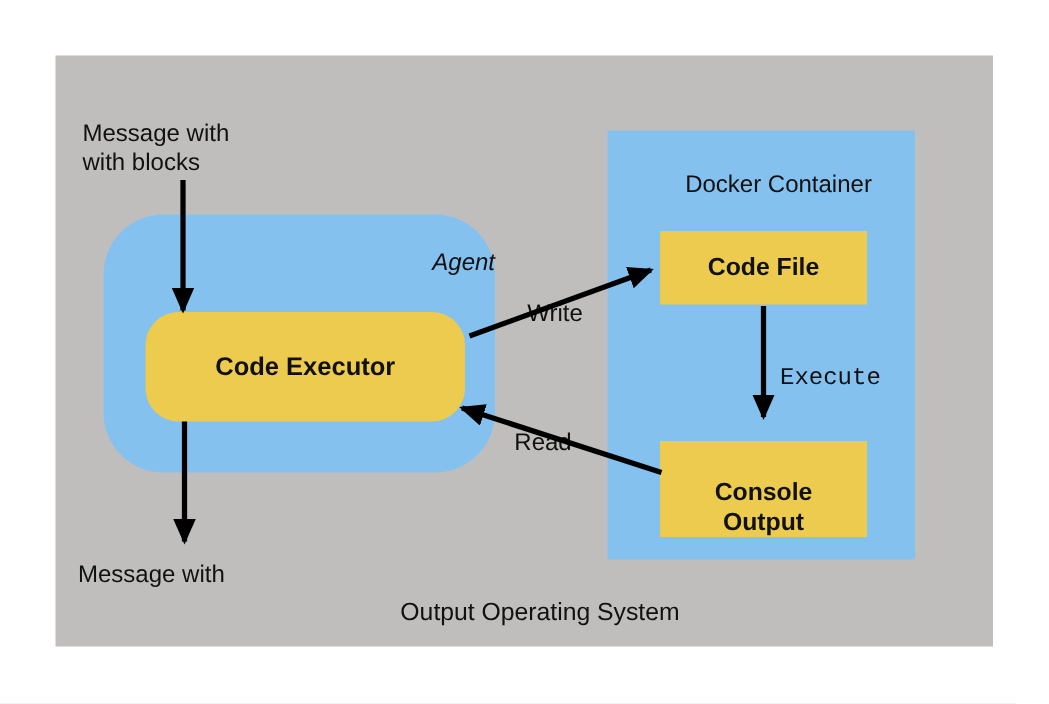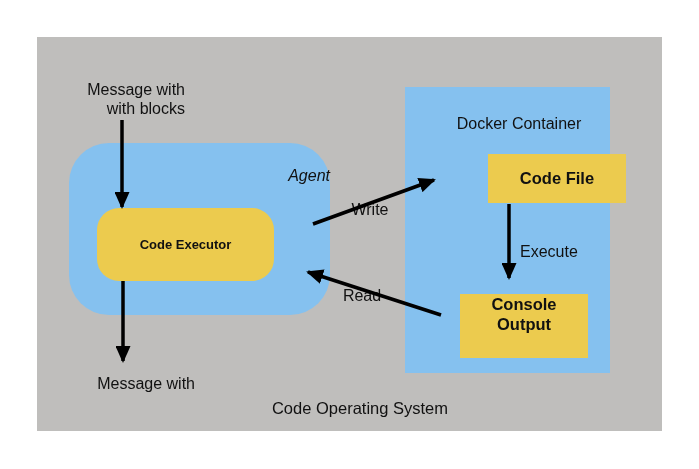--- a/index.html
+++ b/index.html
@@ -33,27 +33,27 @@
     left: 69px; top: 167px;
     width: 261px;
     text-align: right;
     font-size: 16px;
     color: var(--text, #111111);
     font-style: italic;
   }
   .code-executor {
     position: absolute;
     left: 97px; top: 208px;
-    width: 177px; height: 73px;
+    width: 213px; height: 73px;
     background: var(--node-fill, #eccb4e);
     border-radius: 22px;
     display: flex;
     align-items: center;
     justify-content: center;
-    font-size: 13px;
+    font-size: 17px;
     font-weight: bold;
     color: var(--text, #111111);
   }
   .docker-box {
     position: absolute;
     left: 405px; top: 87px;
     width: 205px; height: 286px;
     background: var(--container-fill, #85c1ef);
   }
   .docker-label {
@@ -68,54 +68,52 @@
     position: absolute;
     left: 440px; top: 154px;
     width: 138px; height: 49px;
     background: var(--node-fill, #eccb4e);
     display: flex;
     align-items: center;
     justify-content: center;
     font-size: 16.5px;
     font-weight: bold;
     color: var(--text, #111111);
-    margin-left: 48px;
   }
   .console-output {
     position: absolute;
     left: 440px; top: 294px;
-    width: 128px; height: 64px;
+    width: 138px; height: 64px;
     background: var(--node-fill, #eccb4e);
     display: flex;
-    align-items: flex-start;
+    align-items: flex-end;
     justify-content: center;
     text-align: center;
     font-size: 16.5px;
     font-weight: bold;
     line-height: 20px;
     color: var(--text, #111111);
-    margin-left: 20px;
   }
   .console-output span { display: inline-block; width: 90px; }
   .msg-label {
     position: absolute;
-    text-align: right;
+    text-align: left;
     font-size: 16px;
     line-height: 19px;
     color: var(--text, #111111);
   }
   .msg-in  { left: 55px; top: 80px;  width: 130px; }
   .msg-out { left: 52px; top: 374px; width: 143px; }
   .edge-label {
     position: absolute;
     font-size: 16px;
     color: var(--text, #111111);
   }
   .edge-write   { left: 340px; top: 165px; width: 60px; text-align: center; margin-top: 36px; }
-  .edge-execute { left: 520px; top: 243px; }
+  .edge-execute { left: 520px; top: 243px; font-family: Liberation Mono, monospace; }
   .edge-read    { left: 340px; top: 287px; width: 44px; text-align: center; }
   .os-label {
     position: absolute;
     left: 260px; top: 399px;
     width: 200px;
     text-align: center;
     font-size: 16.5px;
     color: var(--text, #111111);
   }
   .arrows-layer {
@@ -156,21 +154,21 @@
   </div>
 
   <div class="msg-label msg-out">
     <div>Message with</div>
   </div>
 
   <div class="edge-label edge-write">Write</div>
   <div class="edge-label edge-execute">Execute</div>
   <div class="edge-label edge-read">Read</div>
 
-  <div class="os-label">Code Operating System</div>
+  <div class="os-label">Output Operating System</div>
 
   <svg class="arrows-layer" viewBox="0 0 699 469" xmlns="http://www.w3.org/2000/svg">
     <defs>
       <marker id="arrowhead" markerUnits="userSpaceOnUse" markerWidth="17" markerHeight="15" refX="15" refY="7.5" orient="auto">
         <path d="M0,0 L17,7.5 L0,15 Z" fill="#000000"></path>
       </marker>
     </defs>
     <line x1="122" y1="120" x2="122" y2="207" stroke="#000000" stroke-width="3.5" marker-end="url(#arrowhead)"></line>
     <line x1="123" y1="281" x2="123" y2="361" stroke="#000000" stroke-width="3.5" marker-end="url(#arrowhead)"></line>
     <line x1="313" y1="224" x2="434" y2="180" stroke="#000000" stroke-width="3.5" marker-end="url(#arrowhead)"></line>

